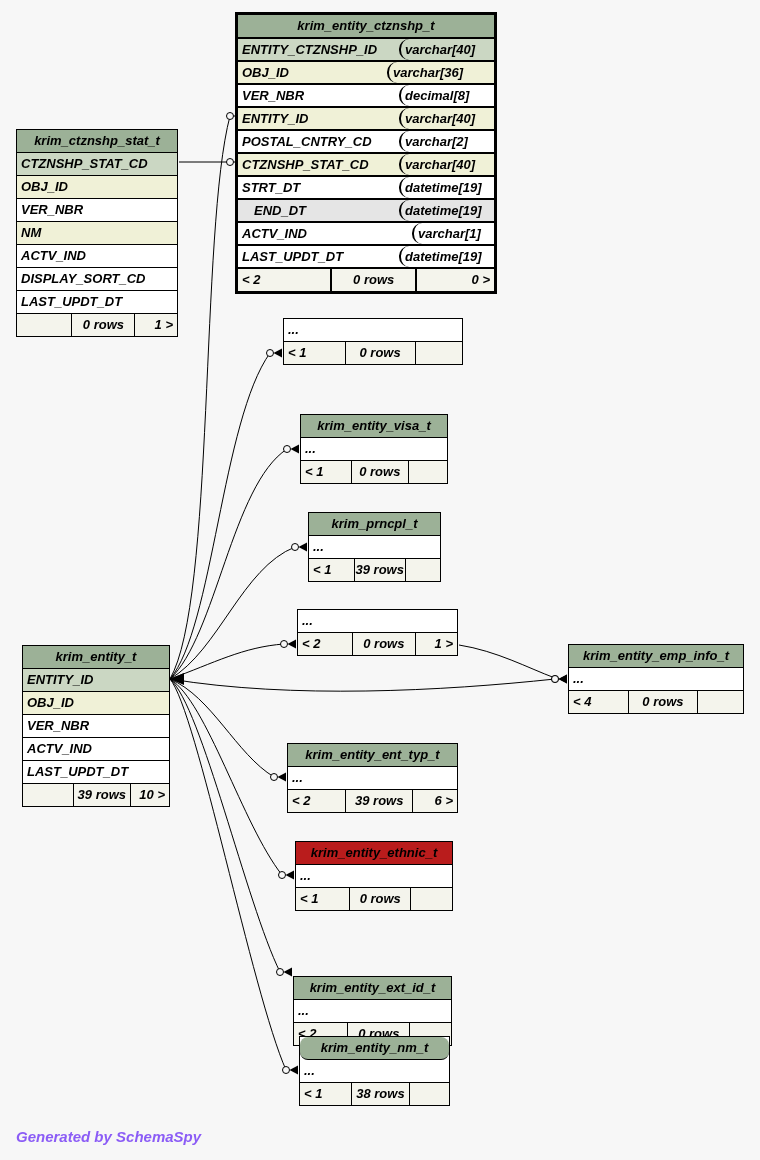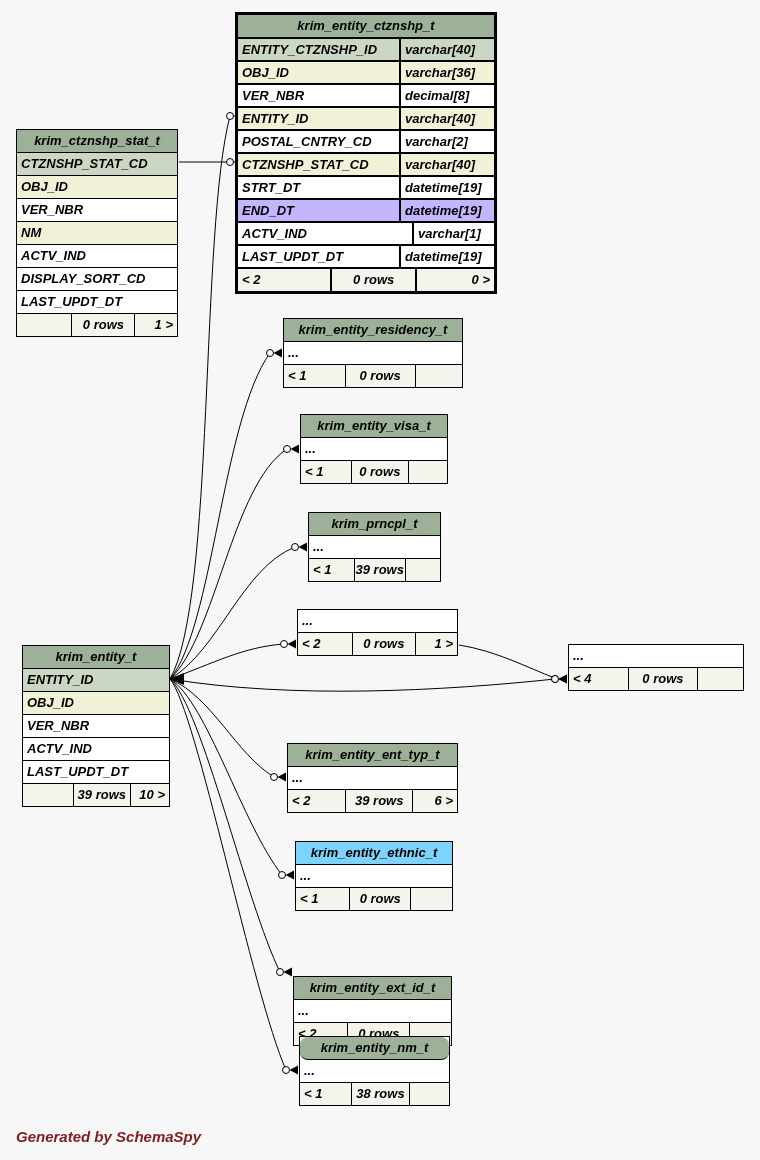--- a/index.html
+++ b/index.html
@@ -29,32 +29,32 @@
   .emphasized .t-header{border-bottom-width:2px;}
   .t-row{
     display:flex;
     height:22px;line-height:22px;
     border-bottom:1px solid #000;
     overflow:hidden;white-space:nowrap;
   }
   .emphasized .t-row{border-bottom-width:2px;height:21px;line-height:21px;}
   .col-name{flex:1;padding-left:4px;overflow:hidden;}
   .col-type{border-left:1px solid #000;padding-left:4px;box-sizing:border-box;}
-  .emphasized .col-type{border-left-width:2px;}
+  .emphasized .col-type{border-left-width:2px;border-radius:10px;}
   .t-footer{display:flex;height:22px;line-height:22px;white-space:nowrap;}
   .t-footer span{display:block;box-sizing:border-box;overflow:hidden;}
   .f-l{width:36%;text-align:left;padding-left:4px;}
   .f-m{width:34%;text-align:center;border-left:1px solid #000;border-right:1px solid #000;}
   .f-r{flex:1;text-align:right;padding-right:4px;}
   .emphasized .f-m{border-left-width:2px;border-right-width:2px;}
   .plain .f-l{width:34%;}
   .plain .f-m{width:40%;}
   #note{
     position:absolute;left:16px;top:1128px;z-index:2;
-    font-size:15px;color:#7f1d1d;
+    font-size:15px;color:#8b5cf6;
   }
 </style>
 </head>
 <body>
 
 <div id="canvas">
   <svg id="wires" width="760" height="1160" viewBox="0 0 760 1160">
       <path d="M 179 162 L 230 162" fill="none" stroke="#000000" stroke-width="1"></path>
       <path d="M 170 679 C 215 600, 200 230, 230 116" fill="none" stroke="#000000" stroke-width="1"></path>
       <path d="M 170 679 C 213 628, 222 420, 270 353" fill="none" stroke="#000000" stroke-width="1"></path>
@@ -95,21 +95,21 @@
     </svg>
   <div id="tables">
       <div class="table emphasized" style="left: 235px; top: 12px; width: 262px;">
         <div class="t-header" style="background: rgb(156, 177, 151);">krim_entity_ctznshp_t</div>
         <div class="t-row" style="background: rgb(203, 215, 195);">
           <span class="col-name">ENTITY_CTZNSHP_ID</span>
           <span class="col-type" style="width: 95px;">varchar[40]</span>
         </div>
         <div class="t-row" style="background: rgb(240, 241, 215);">
           <span class="col-name">OBJ_ID</span>
-          <span class="col-type" style="width: 95px;">varchar[36]</span>
+          <span class="col-type" style="width: 107px;">varchar[36]</span>
         </div>
         <div class="t-row" style="background: rgb(255, 255, 255);">
           <span class="col-name">VER_NBR</span>
           <span class="col-type" style="width: 95px;">decimal[8]</span>
         </div>
         <div class="t-row" style="background: rgb(240, 241, 215);">
           <span class="col-name">ENTITY_ID</span>
           <span class="col-type" style="width: 95px;">varchar[40]</span>
         </div>
         <div class="t-row" style="background: rgb(255, 255, 255);">
@@ -117,21 +117,21 @@
           <span class="col-type" style="width: 95px;">varchar[2]</span>
         </div>
         <div class="t-row" style="background: rgb(240, 241, 215);">
           <span class="col-name">CTZNSHP_STAT_CD</span>
           <span class="col-type" style="width: 95px;">varchar[40]</span>
         </div>
         <div class="t-row" style="background: rgb(255, 255, 255);">
           <span class="col-name">STRT_DT</span>
           <span class="col-type" style="width: 95px;">datetime[19]</span>
         </div>
-        <div class="t-row" style="background: #c4b5fd;">
+        <div class="t-row" style="background: #e5e5e5; padding-left: 12px;">
           <span class="col-name">END_DT</span>
           <span class="col-type" style="width: 95px;">datetime[19]</span>
         </div>
         <div class="t-row" style="background: rgb(255, 255, 255);">
           <span class="col-name">ACTV_IND</span>
           <span class="col-type" style="width: 82px;">varchar[1]</span>
         </div>
         <div class="t-row" style="background: rgb(255, 255, 255);">
           <span class="col-name">LAST_UPDT_DT</span>
           <span class="col-type" style="width: 95px;">datetime[19]</span>
@@ -188,21 +188,20 @@
         <div class="t-row" style="background: rgb(255, 255, 255);">
           <span class="col-name">LAST_UPDT_DT</span>
         </div>
         <div class="t-footer" style="background: rgb(244, 244, 236);">
           <span class="f-l"></span>
           <span class="f-m">39 rows</span>
           <span class="f-r">10 &gt;</span>
         </div>
       </div>
       <div class="table plain" style="left: 283px; top: 318px; width: 180px;">
-        <div class="t-header" style="background: rgb(156, 177, 151);">krim_entity_residency_t</div>
         <div class="t-row" style="background: rgb(255, 255, 255);">
           <span class="col-name">...</span>
         </div>
         <div class="t-footer" style="background: rgb(244, 244, 236);">
           <span class="f-l">&lt; 1</span>
           <span class="f-m">0 rows</span>
           <span class="f-r"></span>
         </div>
       </div>
       <div class="table plain" style="left: 300px; top: 414px; width: 148px;">
@@ -231,20 +230,21 @@
         <div class="t-row" style="background: rgb(255, 255, 255);">
           <span class="col-name">...</span>
         </div>
         <div class="t-footer" style="background: rgb(244, 244, 236);">
           <span class="f-l">&lt; 2</span>
           <span class="f-m">0 rows</span>
           <span class="f-r">1 &gt;</span>
         </div>
       </div>
       <div class="table plain" style="left: 568px; top: 644px; width: 176px;">
+        <div class="t-header" style="background: rgb(156, 177, 151);">krim_entity_emp_info_t</div>
         <div class="t-row" style="background: rgb(255, 255, 255);">
           <span class="col-name">...</span>
         </div>
         <div class="t-footer" style="background: rgb(244, 244, 236);">
           <span class="f-l">&lt; 4</span>
           <span class="f-m">0 rows</span>
           <span class="f-r"></span>
         </div>
       </div>
       <div class="table plain" style="left: 287px; top: 743px; width: 171px;">
@@ -252,21 +252,21 @@
         <div class="t-row" style="background: rgb(255, 255, 255);">
           <span class="col-name">...</span>
         </div>
         <div class="t-footer" style="background: rgb(244, 244, 236);">
           <span class="f-l">&lt; 2</span>
           <span class="f-m">39 rows</span>
           <span class="f-r">6 &gt;</span>
         </div>
       </div>
       <div class="table plain" style="left: 295px; top: 841px; width: 158px;">
-        <div class="t-header" style="background: #7dd3fc;">krim_entity_ethnic_t</div>
+        <div class="t-header" style="background: #b91c1c;">krim_entity_ethnic_t</div>
         <div class="t-row" style="background: rgb(255, 255, 255);">
           <span class="col-name">...</span>
         </div>
         <div class="t-footer" style="background: rgb(244, 244, 236);">
           <span class="f-l">&lt; 1</span>
           <span class="f-m">0 rows</span>
           <span class="f-r"></span>
         </div>
       </div>
       <div class="table plain" style="left: 293px; top: 938px; width: 159px; margin-top: 38px;">

